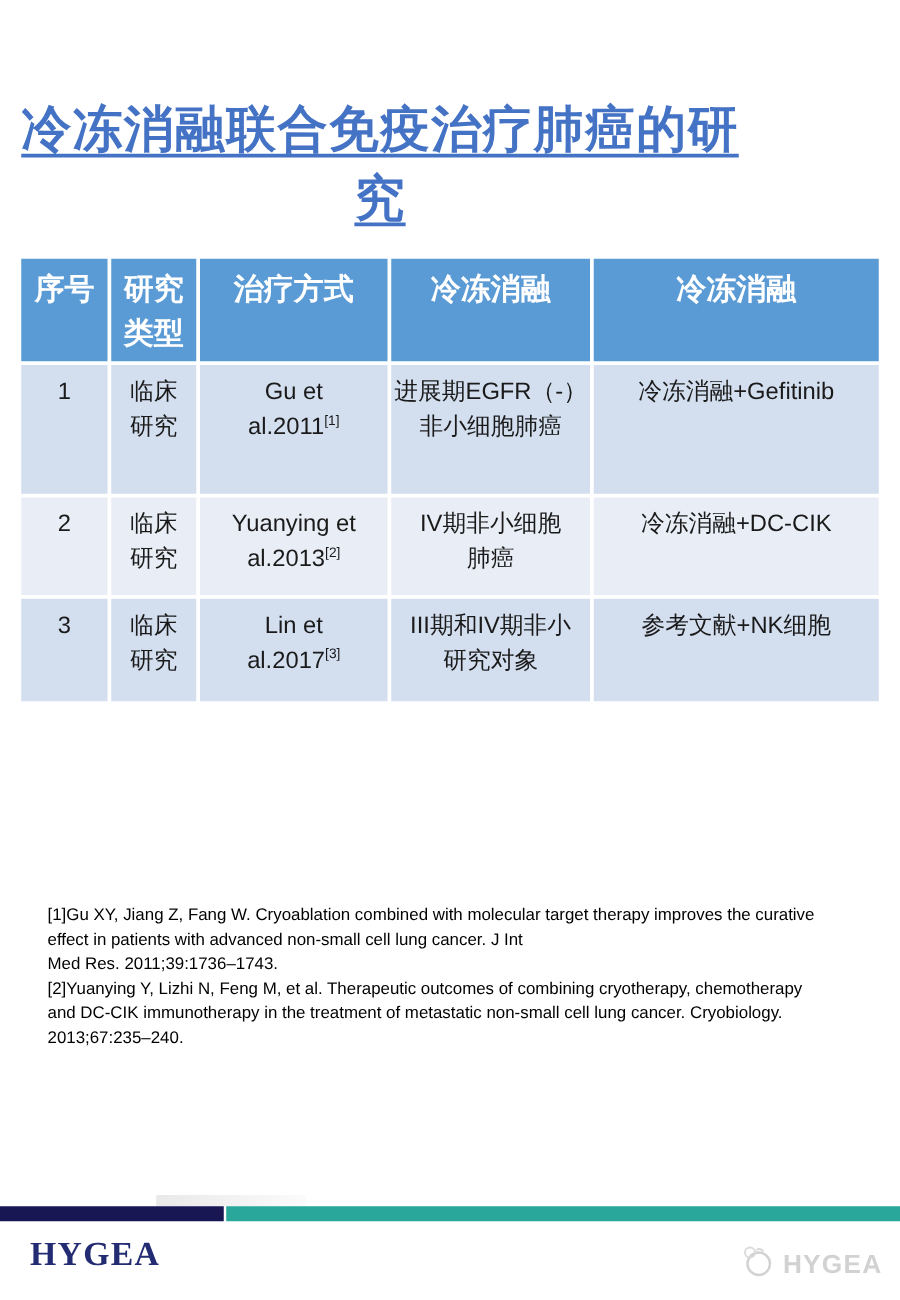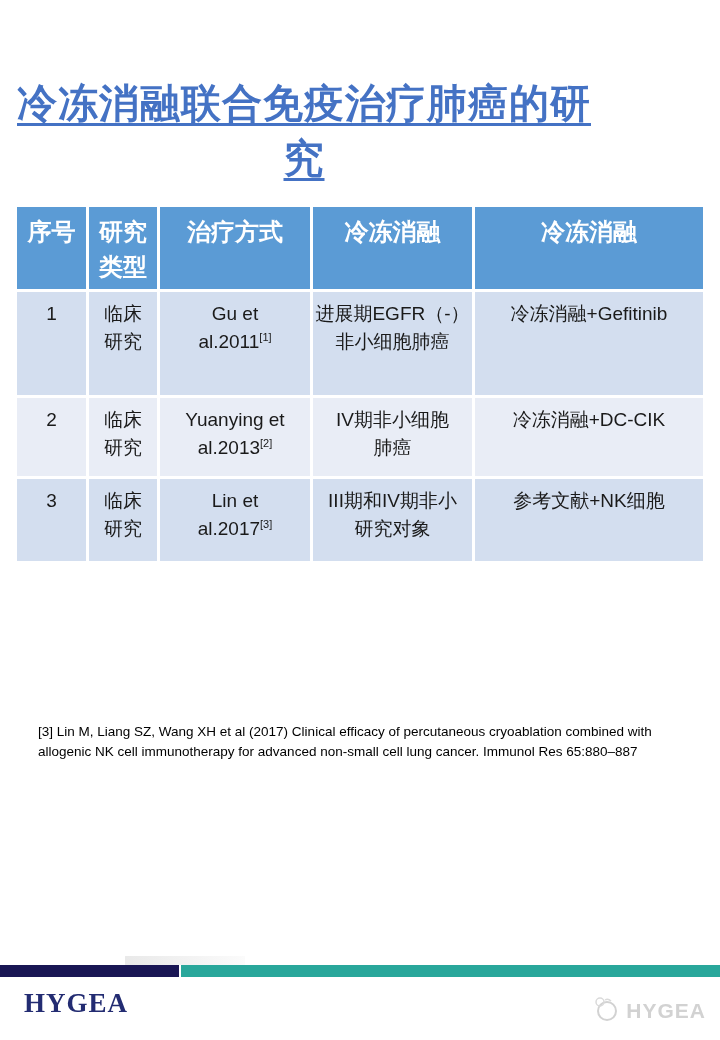--- a/index.html
+++ b/index.html
@@ -157,22 +157,26 @@
 研究</td>
         <td><span class="ref-line">Lin et</span><span><span>al.2017</span><sup>[3]</sup></span></td>
         <td>III期和IV期非小
 研究对象</td>
         <td>参考文献+NK细胞</td>
       </tr>
     </tbody>
   </table>
 
   <div class="refs">
-    <p>[3] Lin M, Liang SZ, Wang XH et al (2017) Clinical efficacy of percutaneous cryoablation combined with
-allogenic NK cell immunotherapy for advanced non-small cell lung cancer. Immunol Res 65:880–887</p>
+    <p>[1]Gu XY, Jiang Z, Fang W. Cryoablation combined with molecular target therapy improves the curative
+effect in patients with advanced non-small cell lung cancer. J Int
+Med Res. 2011;39:1736–1743.</p>
+    <p>[2]Yuanying Y, Lizhi N, Feng M, et al. Therapeutic outcomes of combining cryotherapy, chemotherapy
+and DC-CIK immunotherapy in the treatment of metastatic non-small cell lung cancer. Cryobiology.
+2013;67:235–240.</p>
   </div>
 
   <div class="bar-sheen"></div>
   <div class="bar-navy"></div>
   <div class="bar-teal"></div>
 
   <div class="logo">HYGEA</div>
 
   <div class="watermark">
     <span>

